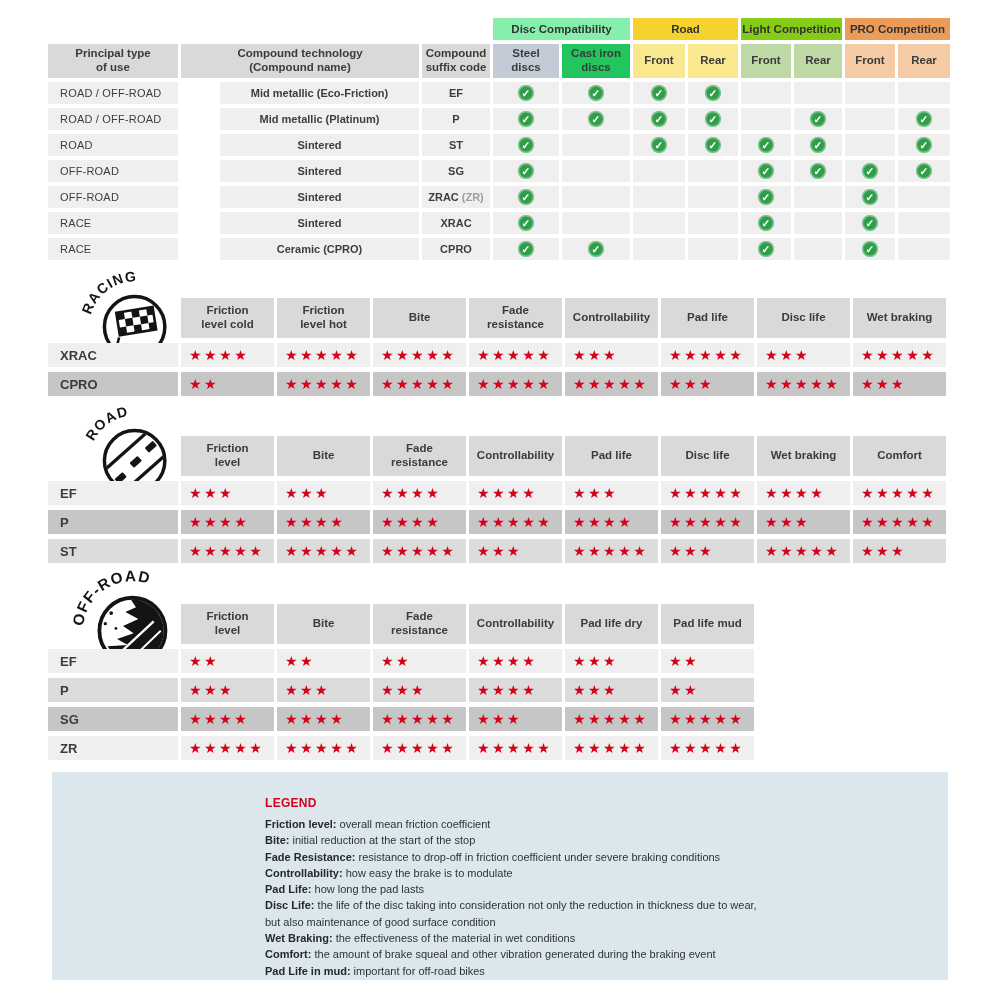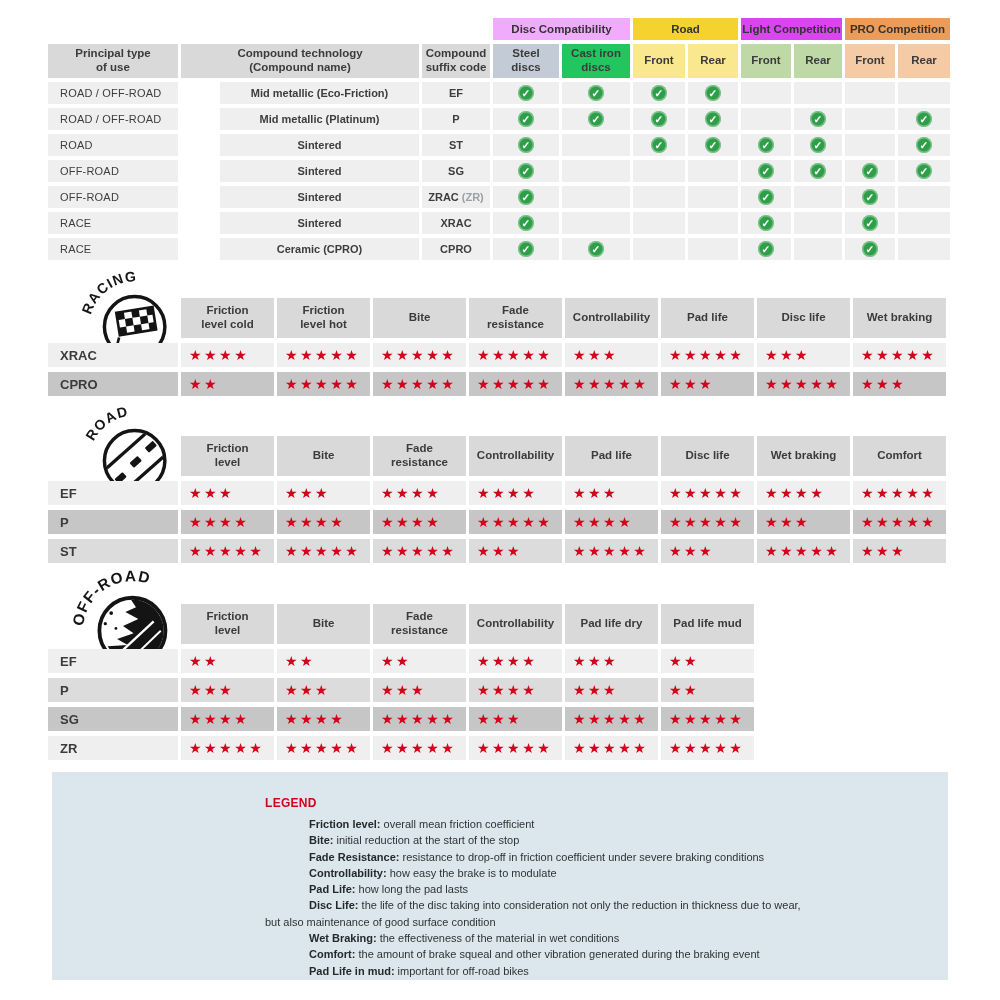--- a/index.html
+++ b/index.html
@@ -57,34 +57,34 @@
   #icon-offroad{left:64px;top:560px;width:118px;height:118px;}
   .arc-text{font-family:"Liberation Sans",sans-serif;font-weight:bold;font-size:13px;
     letter-spacing:1px;fill:#141414;}
 
   
   .legend{position:absolute;left:52px;top:772px;width:896px;height:208px;
     background:var(--legend-bg);box-sizing:border-box;padding:16px 20px 0 213px;
     font-size:11px;color:#2e3338;}
   .legend-title{color:var(--star-red);font-weight:bold;font-size:12px;margin:8px 0 6px 0;letter-spacing:.3px;}
   .lg-line{line-height:16.3px;white-space:pre-line;}
-  .lg-term{font-weight:bold;color:#26292c;margin-left:44px;}
+  .lg-term{font-weight:bold;color:#26292c;}
 </style>
 </head>
 <body>
 
 <div class="page">
 
   <section class="compat" id="compat-grid">
       <div class="spacer"></div>
       <div class="spacer"></div>
       <div class="spacer"></div>
-      <div class="cell group-h" style="background: #f0abfc;">Disc Compatibility</div>
+      <div class="cell group-h" style="background: #86efac;">Disc Compatibility</div>
       <div class="cell group-h" style="background: rgb(246, 210, 46);">Road</div>
-      <div class="cell group-h" style="background: #d946ef;">Light Competition</div>
+      <div class="cell group-h" style="background: #84cc16;">Light Competition</div>
       <div class="cell group-h" style="background: rgb(236, 156, 89);">PRO Competition</div>
       <div class="cell colhead">Principal type
 of use</div>
       <div class="cell colhead">Compound technology
 (Compound name)</div>
       <div class="cell colhead">Compound
 suffix code</div>
       <div class="cell colhead" style="background: rgb(195, 203, 215);">Steel
 discs</div>
       <div class="cell colhead" style="background: #22c55e;">Cast iron

